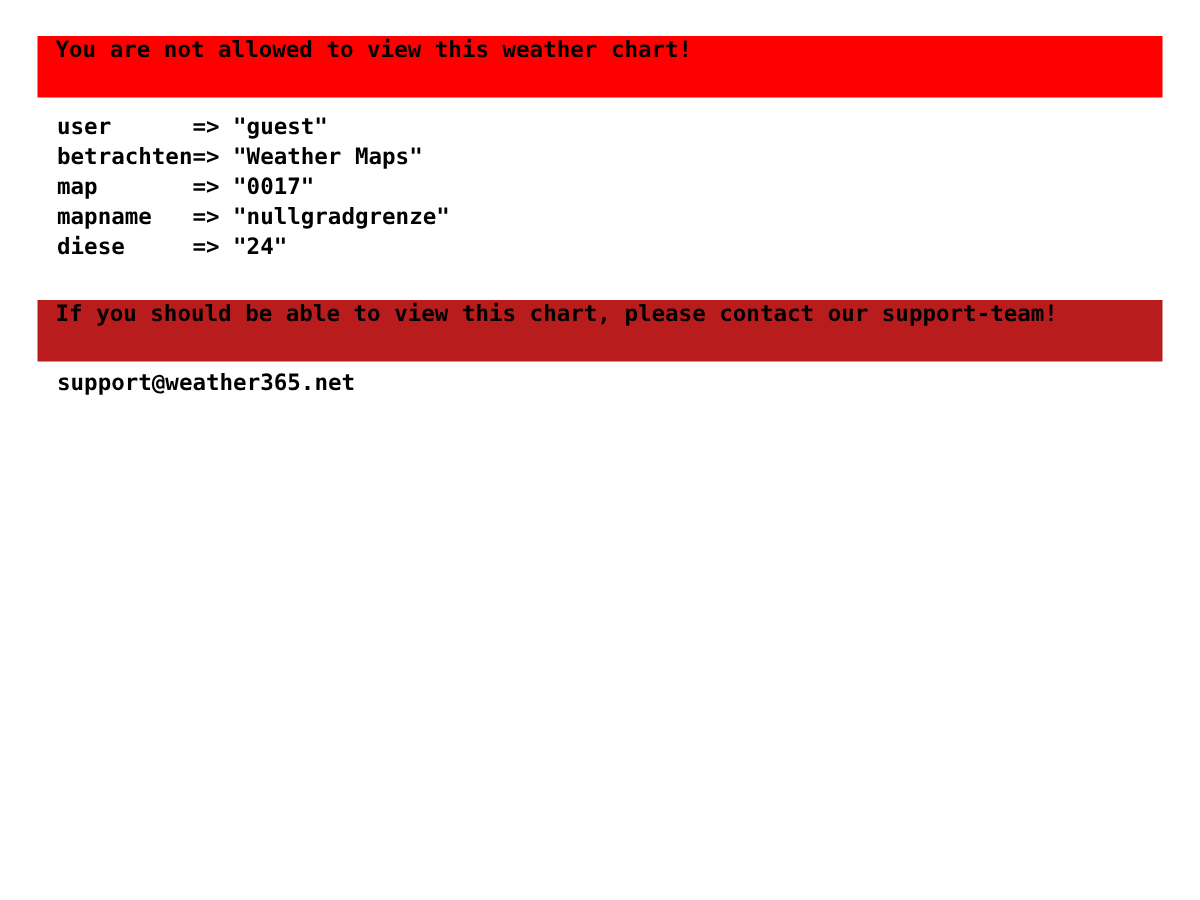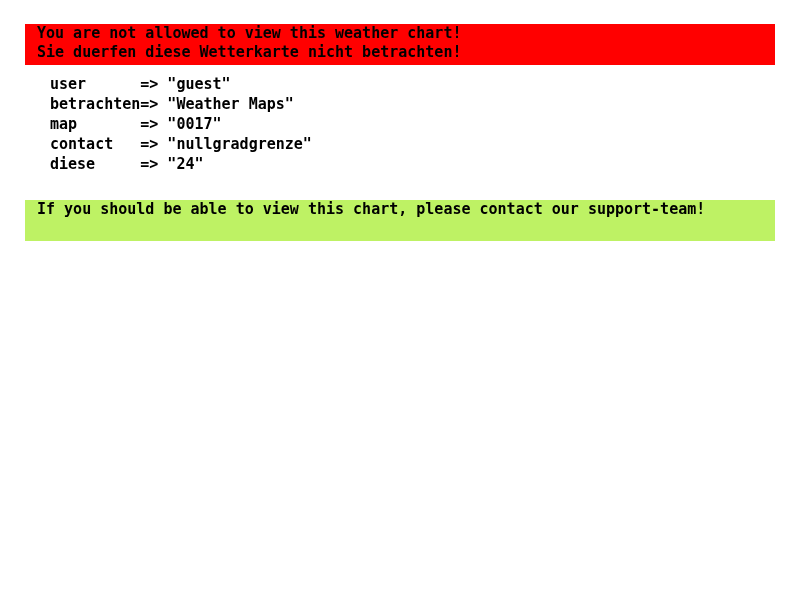--- a/index.html
+++ b/index.html
@@ -37,52 +37,52 @@
     position: absolute;
     left: 38px;
     top: 74px;
   }
   .kv-row {
     display: flex;
     height: 20px;
     line-height: 20px;
     white-space: pre;
   }
-  .kv-key { width: 90.3px; flex: 0 0 auto; margin-left: 12px; }
+  .kv-key { width: 90.3px; flex: 0 0 auto; }
   .kv-arrow { flex: 0 0 auto; }
   .kv-value { margin-left: 9px; flex: 0 0 auto; }
   .footer {
     position: absolute;
     left: 38px;
     top: 245px;
     width: 727px;
     display: flex;
     justify-content: space-between;
     line-height: 20px;
     white-space: pre;
   }
 </style>
 </head>
 <body>
 
 <div class="canvas" style="background-color: rgb(255, 255, 255);">
 
   <div class="banner banner-error" style="background-color: rgb(255, 0, 0);">
     <div class="bline">You are not allowed to view this weather chart!</div>
-    <div class="bline">Sie duerfen diese Wetterkarte nicht betrachten!</div>
   </div>
 
   <div class="kv">
     <div class="kv-row"><span class="kv-key">user</span><span class="kv-arrow">=&gt;</span><span class="kv-value">"guest"</span></div>
     <div class="kv-row"><span class="kv-key">betrachten</span><span class="kv-arrow">=&gt;</span><span class="kv-value">"Weather Maps"</span></div>
     <div class="kv-row"><span class="kv-key">map</span><span class="kv-arrow">=&gt;</span><span class="kv-value">"0017"</span></div>
-    <div class="kv-row"><span class="kv-key">contact</span><span class="kv-arrow">=&gt;</span><span class="kv-value">"nullgradgrenze"</span></div>
+    <div class="kv-row"><span class="kv-key">mapname</span><span class="kv-arrow">=&gt;</span><span class="kv-value">"nullgradgrenze"</span></div>
     <div class="kv-row"><span class="kv-key">diese</span><span class="kv-arrow">=&gt;</span><span class="kv-value">"24"</span></div>
   </div>
 
-  <div class="banner banner-support" style="background-color: #bef264;">
+  <div class="banner banner-support" style="background-color: #b91c1c;">
     <div class="bline">If you should be able to view this chart, please contact our support-team!</div>
   </div>
 
   <div class="footer">
+    <span>support@weather365.net</span>
   </div>
 
 </div>
 
 </body></html>

